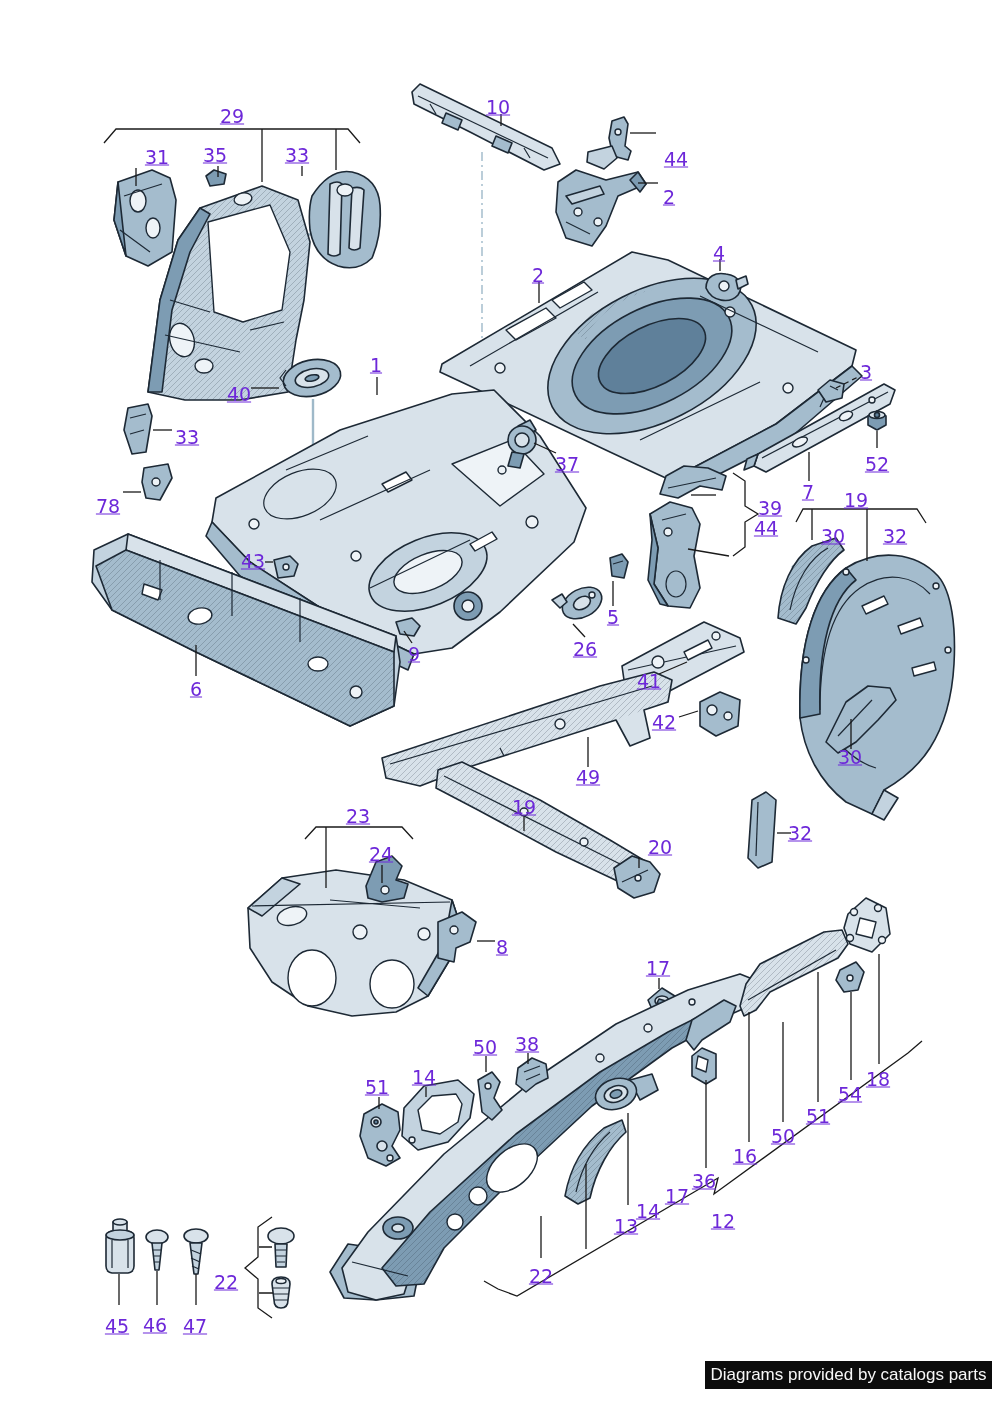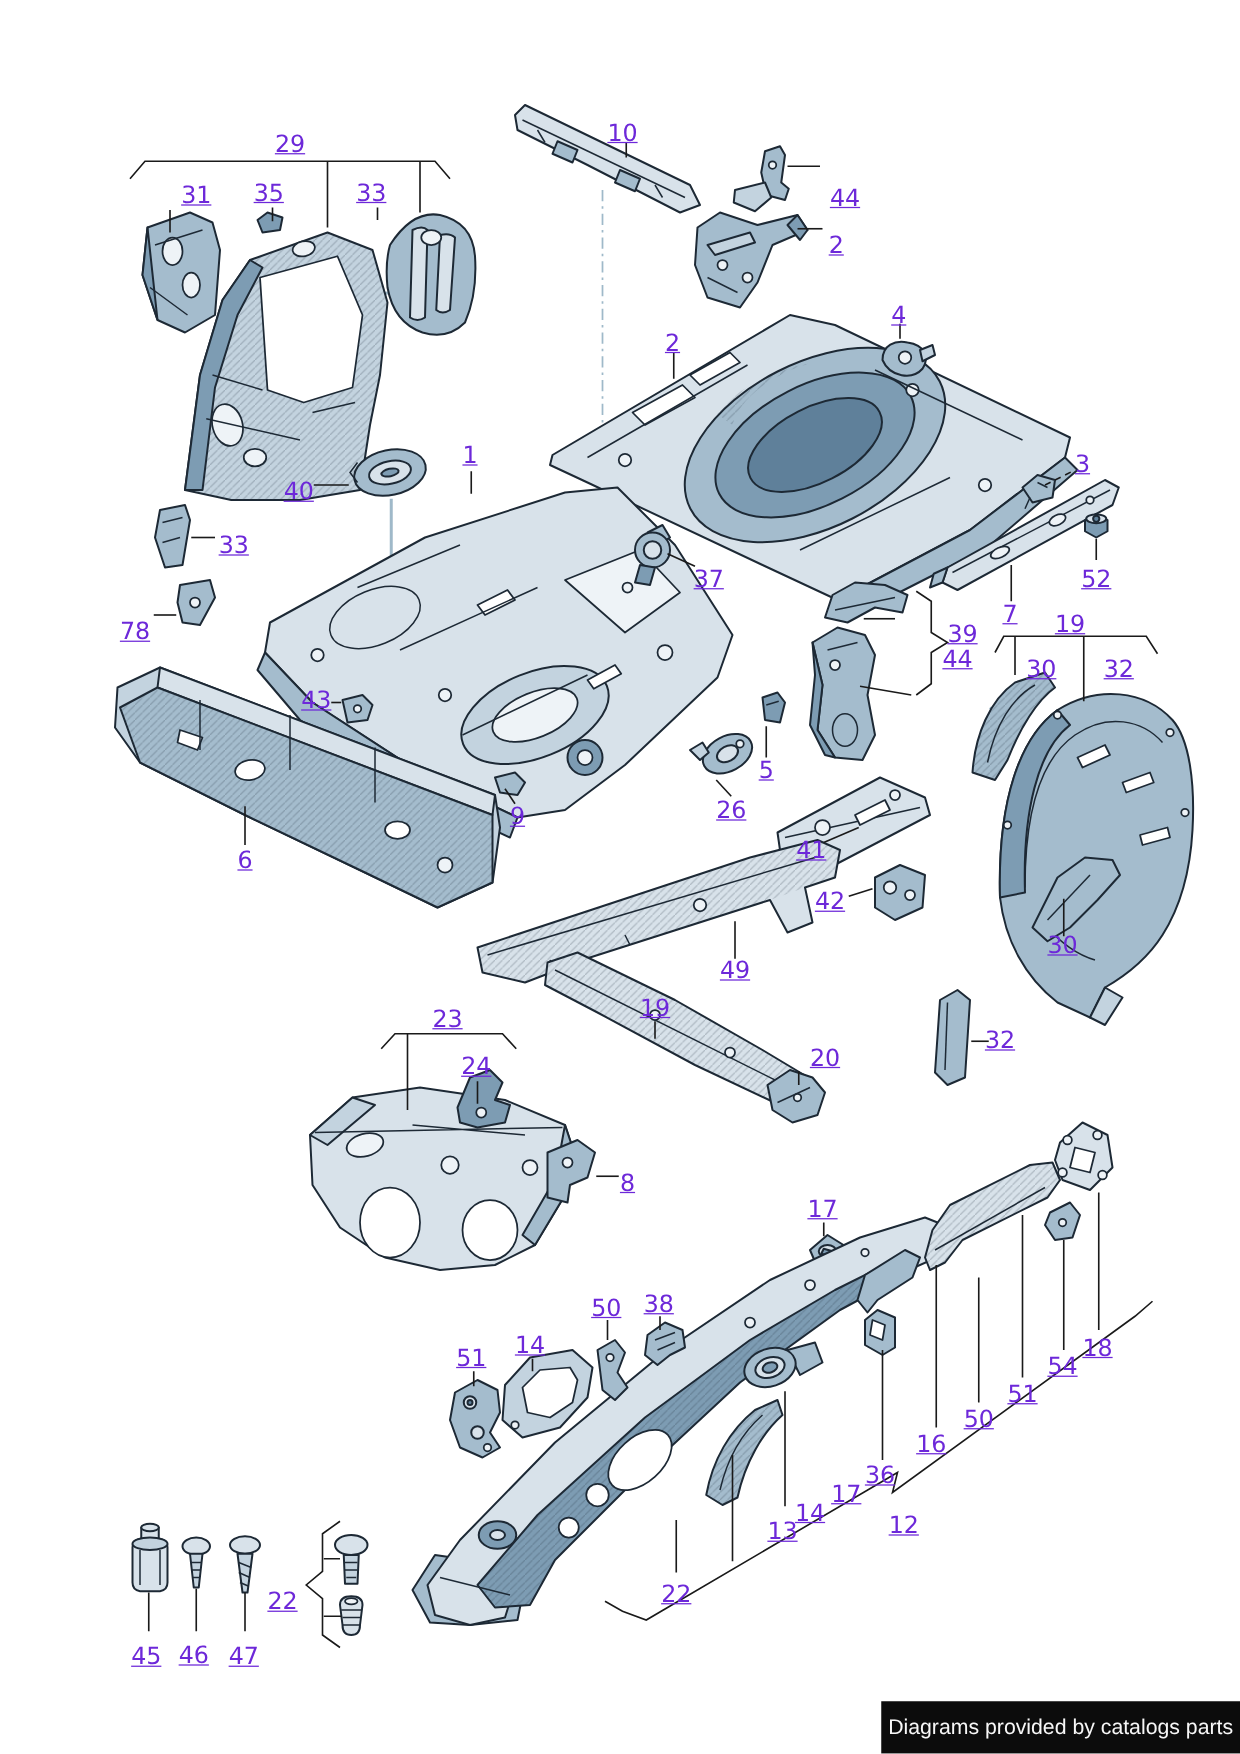--- a/index.html
+++ b/index.html
@@ -25,21 +25,21 @@
   .gs{fill:none;stroke:#9fb9c9;stroke-width:2.4;}
   
   .part-label{
     position:absolute;transform:translate(-50%,-50%);
     font-size:19px;color:#6d28d9;line-height:1;white-space:nowrap;
     letter-spacing:0px;
     text-decoration:underline;
   }
   
   .credit{
-    position:absolute;left:705px;top:1361px;width:287px;height:42px;
+    position:absolute;left:705px;top:1361px;width:287px;height:28px;
     background:#0c0c0c;display:flex;align-items:center;justify-content:center;
   }
   .credit span{color:#f7f7f7;font-size:17px;font-family:"Liberation Sans",sans-serif;}
 </style>
 </head>
 <body>
 
 <div class="stage">
 
 <svg class="art" viewBox="0 0 992 1403" xmlns="http://www.w3.org/2000/svg">

